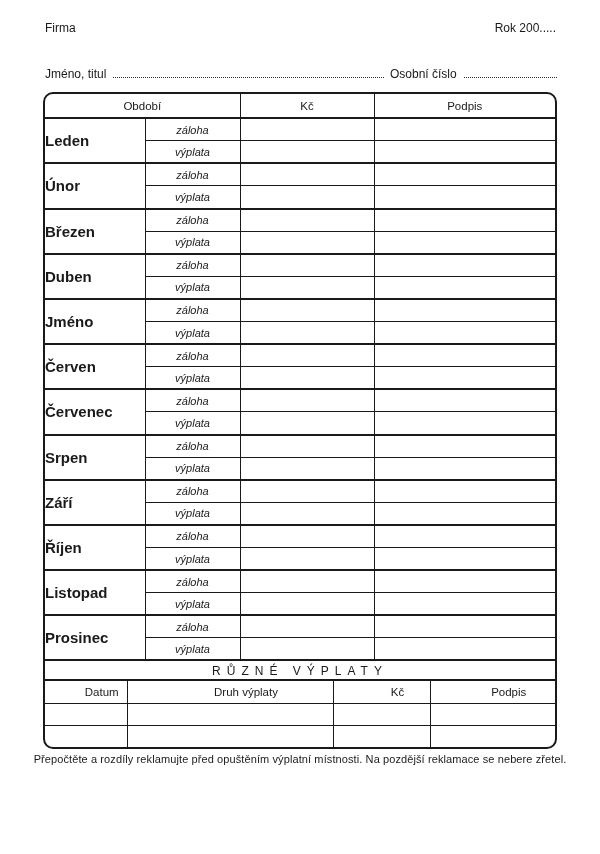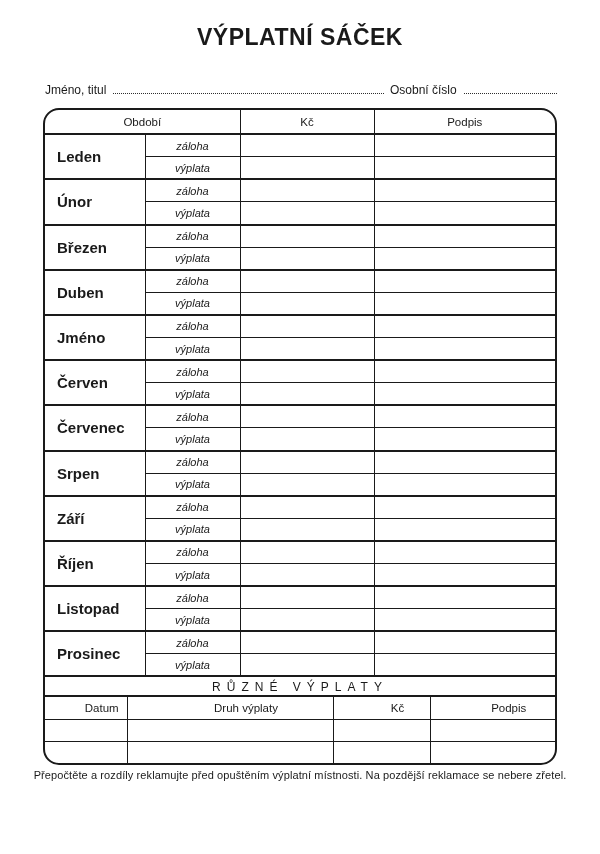--- a/index.html
+++ b/index.html
@@ -36,39 +36,38 @@
     height: 2px;
     margin: 0 6px 3px 7px;
   }
   .leader.l1 { flex: 2.9; }
   .leader.l2 { flex: 1; margin-right: 0; }
 
   .table-wrap {
     margin: 11px auto 0;
     width: 514px;
     border: 2.6px solid var(--ink);
-    border-radius: 16px;
+    border-radius: 10px;
     overflow: hidden;
     background: var(--paper);
   }
   table { border-collapse: collapse; width: 100%; table-layout: fixed; }
   td, th { padding: 0; }
 
   .months thead th {
     height: 24px;
     font-weight: normal;
     font-size: 11.5px;
     border-bottom: 2.2px solid var(--ink);
   }
   .months td { height: 22.6px; font-size: 11px; text-align: center; vertical-align: middle; }
   .months td.month {
     font-weight: bold;
     font-size: 15px;
     text-align: left;
-    padding-left: 12px;
     border-right: 1.6px solid var(--ink);
     border-bottom: 2.2px solid var(--ink);
   }
   .months td.type { border-right: 1.6px solid var(--ink); font-style: italic; }
   .months td.kc   { border-right: 1.6px solid var(--ink); }
   .b-r { border-right: 1.6px solid var(--ink); }
   .months tr.sub-top td:not(.month) { border-bottom: 1.1px solid var(--ink); }
   .months tr.sub-bottom td { border-bottom: 2.2px solid var(--ink); }
   .months tr.sub-bottom:last-child td,
   .months tr.sub-bottom:last-child ~ * td { border-bottom: 2.2px solid var(--ink); }
@@ -103,22 +102,25 @@
     margin: 2px 44px 0 0;
     font-size: 9.5px;
     color: #2a2a2a;
   }
 </style>
 </head>
 <body>
 
 <div class="sheet">
 
-
-  <div class="title">VÝPLATNÍ SÁČEK</div>
+  <div class="top-row">
+    <span>Firma</span>
+    <span>Rok 200.....</span>
+  </div>
+
 
   <div class="name-row">
     <span>Jméno, titul</span>
     <span class="leader l1"></span>
     <span>Osobní číslo</span>
     <span class="leader l2"></span>
   </div>
 
   <div class="table-wrap">
 

